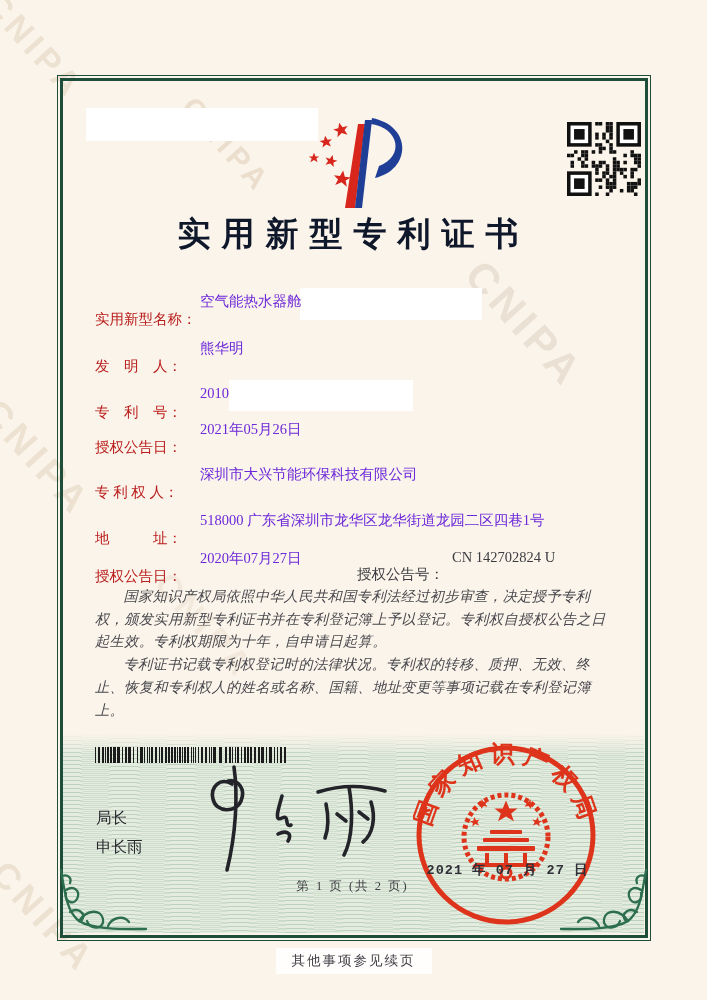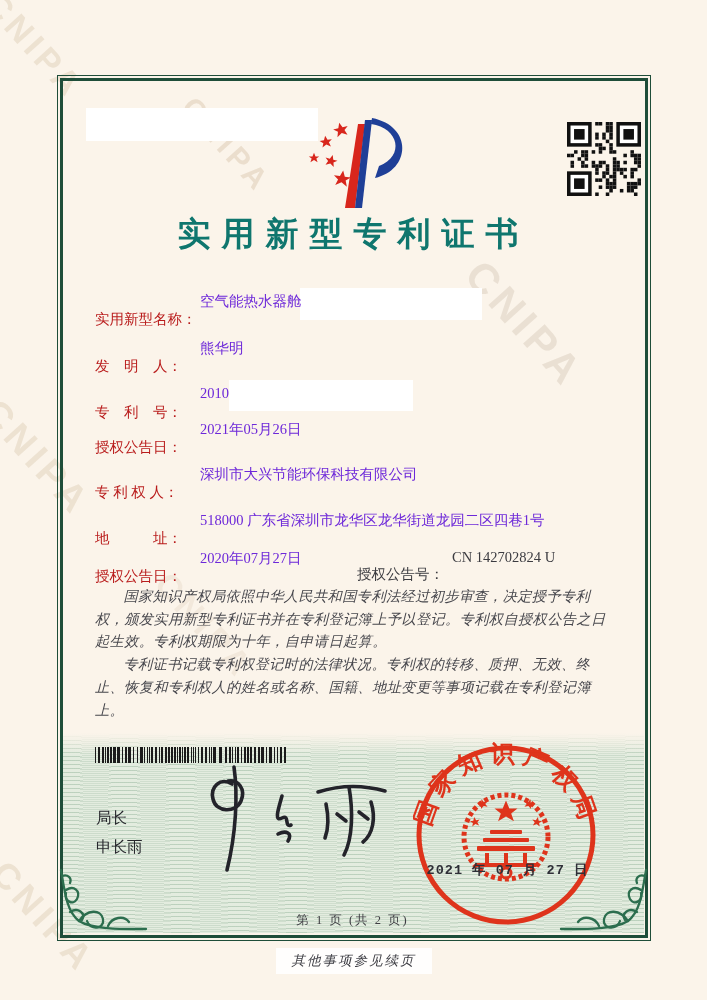--- a/index.html
+++ b/index.html
@@ -14,40 +14,40 @@
   .band{position:absolute;left:63px;top:733px;width:581px;height:200px;z-index:2;
         background-color:#e3ecdf;
         background-image:repeating-linear-gradient(2deg,rgba(120,160,130,.22) 0 1px,rgba(255,255,255,0) 1px 4px),
                          repeating-linear-gradient(-2deg,rgba(120,160,130,.18) 0 1px,rgba(255,255,255,0) 1px 4px);}
   .band-fade{position:absolute;left:0;top:0;width:100%;height:22px;
              background:linear-gradient(#fbf4ea,rgba(251,244,234,0));}
   .redact{position:absolute;background:#ffffff;z-index:3;}
   .logo{position:absolute;left:295px;top:116px;width:118px;height:94px;z-index:3;}
   .qr{position:absolute;left:567px;top:122px;width:74px;height:74px;z-index:3;}
   .title{position:absolute;left:0;top:212px;width:707px;text-align:center;z-index:3;
-         font-size:33px;font-weight:700;letter-spacing:11px;color:#0f766e;}
+         font-size:33px;font-weight:700;letter-spacing:11px;color:#0f172a;}
   .row{position:absolute;left:95px;height:22px;font-size:14.5px;z-index:4;white-space:nowrap;}
   .row .lab{position:absolute;left:0;top:18px;color:#b91c1c;}
   .row .val{position:absolute;left:105px;top:0;color:#6d28d9;}
   .row .lab2{position:absolute;left:262px;top:16px;}
   .row .val2{position:absolute;left:357px;top:0;}
   .bodytext{position:absolute;left:95px;top:585px;width:524px;z-index:4;
             font-size:14.2px;line-height:1.6;color:#47474d;font-style:italic;letter-spacing:.4px;}
   .bodytext p{margin:0;text-indent:2em;}
   .barcode{position:absolute;left:95px;top:747px;width:192px;height:16px;z-index:4;}
   .signer{position:absolute;left:96px;top:803px;z-index:4;font-size:15.5px;color:#26262c;line-height:1.9;}
   .sig{position:absolute;left:198px;top:760px;width:205px;height:118px;z-index:4;}
   .seal{position:absolute;left:413px;top:742px;width:186px;height:186px;z-index:5;opacity:.95;}
   .sealdate{position:absolute;left:425px;top:861px;width:165px;text-align:center;z-index:6;
             font-size:13.5px;font-weight:700;color:#2e2f37;letter-spacing:1px;white-space:nowrap;font-family:Liberation Mono, monospace;}
-  .pageinfo{position:absolute;left:0;top:912px;width:705px;text-align:center;z-index:4;
+  .pageinfo{position:absolute;left:0;top:878px;width:705px;text-align:center;z-index:4;
             font-size:12.5px;color:#3d3d42;letter-spacing:2px;}
   .footnote{position:absolute;left:0;top:948px;width:707px;text-align:center;z-index:3;}
   .footnote span{display:inline-block;background:rgba(255,255,255,.9);padding:4px 16px;
-                 font-size:13.5px;font-style:italic;color:#3f3f45;letter-spacing:2px;}
+                 font-size:13.5px;color:#3f3f45;letter-spacing:2px;}
   .corner{position:absolute;z-index:6;}
 </style>
 </head>
 <body>
 
 <div class="page">
 
   <div class="wm" style="left:-30px;top:26px;font-size:34px;">CNIPA</div>
   <div class="wm" style="left:168px;top:128px;font-size:30px;color:rgba(198,172,140,.30);">CNIPA</div>
   <div class="wm" style="left:448px;top:300px;font-size:42px;color:rgba(196,178,158,.30);">CNIPA</div>

